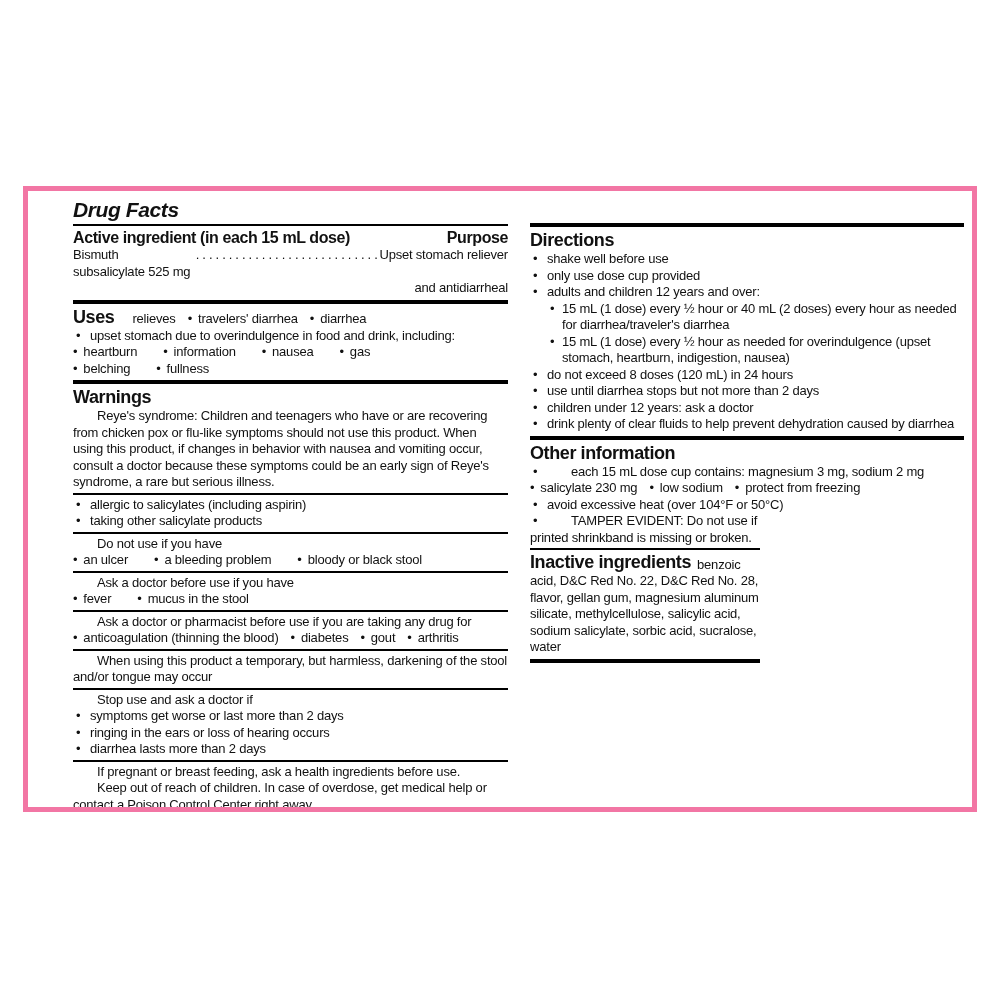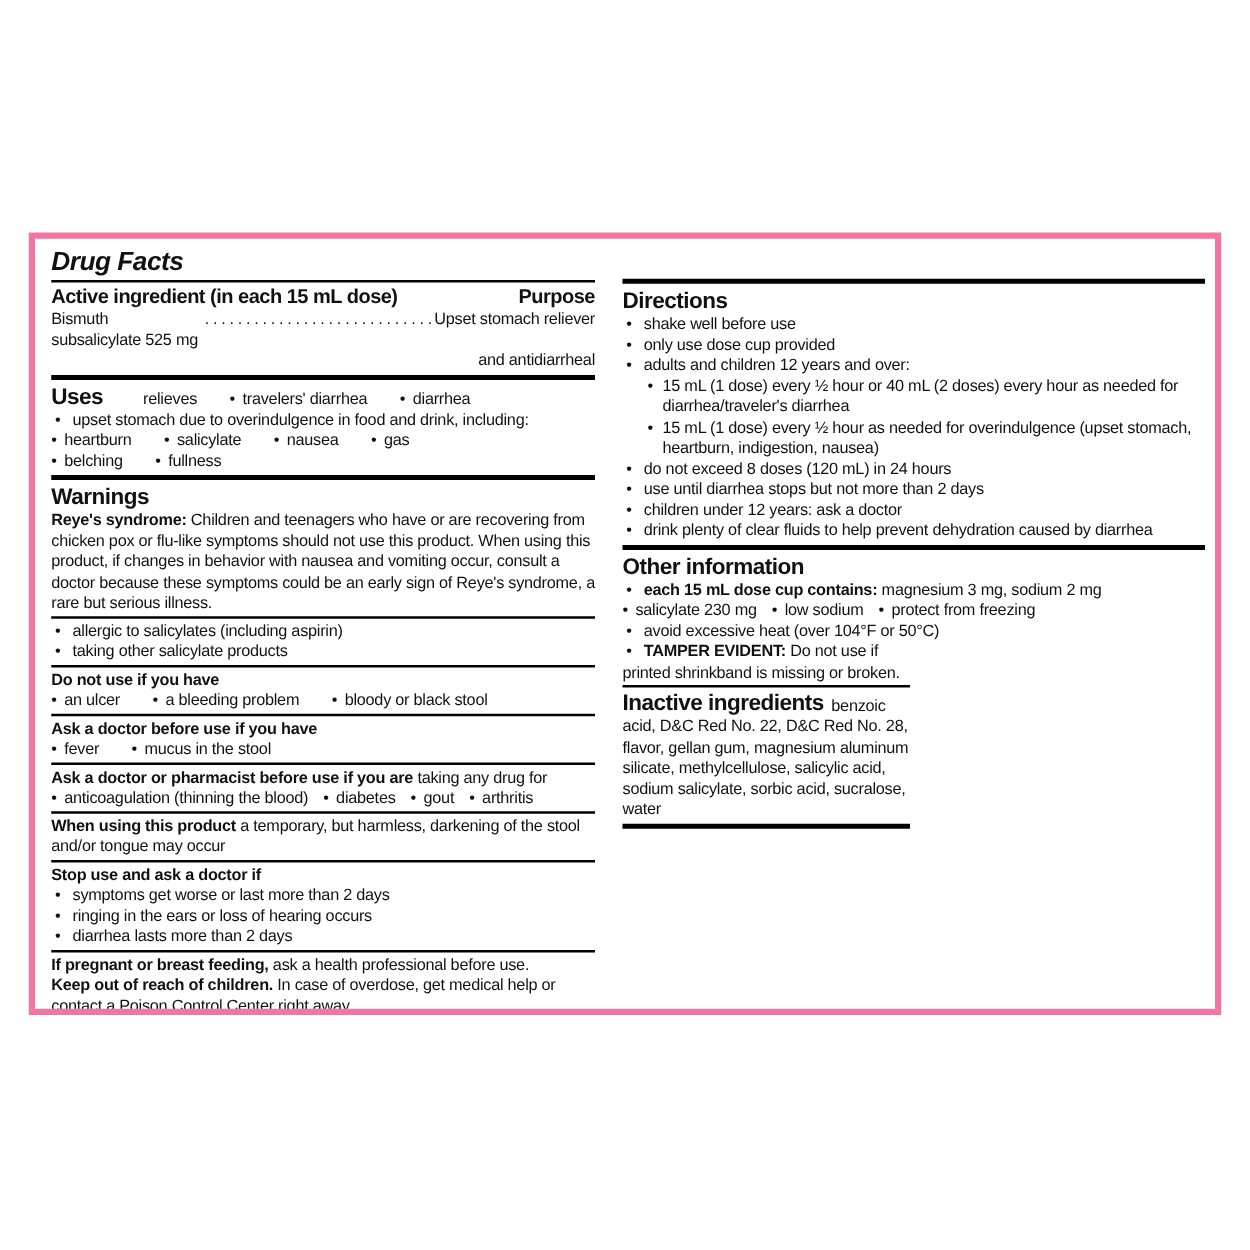--- a/index.html
+++ b/index.html
@@ -14,21 +14,21 @@
     box-sizing:border-box; border:5px solid #f276a4; background:#fff;
     display:flex; overflow:hidden;
   }
   .col { box-sizing:border-box; }
   .col-left  { width:456px; padding:6px 8px 0 13px; }
   .col-right { width:488px; padding:6px 8px 0 14px; }
 
   .h1 { font-style:italic; font-weight:bold; font-size:21px; line-height:25px; letter-spacing:-0.4px; }
   .h2 { font-weight:bold; font-size:18px; line-height:21px; letter-spacing:-0.4px; }
   .h3 { font-weight:bold; font-size:16px; line-height:19px; letter-spacing:-0.4px; }
-  .b  { font-weight:bold; }
+  .b  { font-weight:normal;margin-left:24px; }
 
   .rule       { border-top:2px solid #000; margin:2px 0 2px 0; }
   .rule.thick { border-top-width:4px; margin:3px 0 3px 0; }
   .rule.narrow{ width:230px; }
 
   .head-row { display:flex; justify-content:space-between; align-items:baseline; margin-top:2px; }
 
   .dose-row { display:flex; align-items:baseline; }
   .dose-row .dots { flex:1 1 auto; overflow:hidden; white-space:nowrap; letter-spacing:3px; padding:0 3px; }
   .dose-row .rel  { white-space:nowrap; }
@@ -38,31 +38,31 @@
   .bl .bg { flex:0 0 17px; padding-left:3px; box-sizing:border-box; }
   .bl .bt { flex:1 1 auto; }
   .bl.sub { margin-left:17px; }
   .bl.sub .bg { flex-basis:15px; }
 
   .irow { display:flex; align-items:baseline; column-gap:26px; flex-wrap:nowrap; }
   .irow.tight { column-gap:12px; }
   .ii { display:flex; align-items:baseline; white-space:nowrap; }
   .ii .bg { padding-right:6px; }
 
-  .uses-line { display:flex; align-items:baseline; column-gap:26px; }
+  .uses-line { display:flex; align-items:baseline; column-gap:12px; }
   .uses-line .h2 { margin-right:-16px; }
   .uses-line .lead { margin-left:22px; }
 
   .inactive-head { display:flex; align-items:flex-end; column-gap:6px; }
   .narrow-par { width:232px; }
 </style>
 </head>
 <body>
 
-<div class="label-box" style="border-color: rgb(242, 118, 164);">
+<div class="label-box" style="border-color: rgb(242, 118, 164); padding-left: 32px;">
 
   <div class="col col-left">
 
     <div class="h1">Drug Facts</div>
     <div class="rule"></div>
 
     <div>
       <div class="head-row">
         <span class="h3">Active ingredient (in each 15 mL dose)</span>
         <span class="h3">Purpose</span>
@@ -93,21 +93,21 @@
           <span class="bg">•</span>
           <span class="bt">upset stomach due to overindulgence in food and drink, including:</span>
         </div>
       <div class="irow">
         <span class="ii">
             <span class="bg">•</span>
             <span>heartburn</span>
           </span>
         <span class="ii">
             <span class="bg">•</span>
-            <span>salicylate</span>
+            <span>information</span>
           </span>
         <span class="ii">
             <span class="bg">•</span>
             <span>nausea</span>
           </span>
         <span class="ii">
             <span class="bg">•</span>
             <span>gas</span>
           </span>
       </div>
@@ -201,21 +201,21 @@
       <div class="bl">
           <span class="bg">•</span>
           <span class="bt">ringing in the ears or loss of hearing occurs</span>
         </div>
       <div class="bl">
           <span class="bg">•</span>
           <span class="bt">diarrhea lasts more than 2 days</span>
         </div>
       <div class="rule"></div>
 
-      <div><span class="b">If pregnant or breast feeding,</span><span> ask a health professional before use.</span></div>
+      <div><span class="b">If pregnant or breast feeding,</span><span> ask a health ingredients before use.</span></div>
       <div><span class="b">Keep out of reach of children.</span><span> In case of overdose, get medical help or contact a Poison Control Center right away.</span></div>
     </div>
   </div>
 
   <div class="col col-right">
     <div style="height:23px"></div>
     <div class="rule thick"></div>
 
     <div>
       <div class="h2">Directions</div>

